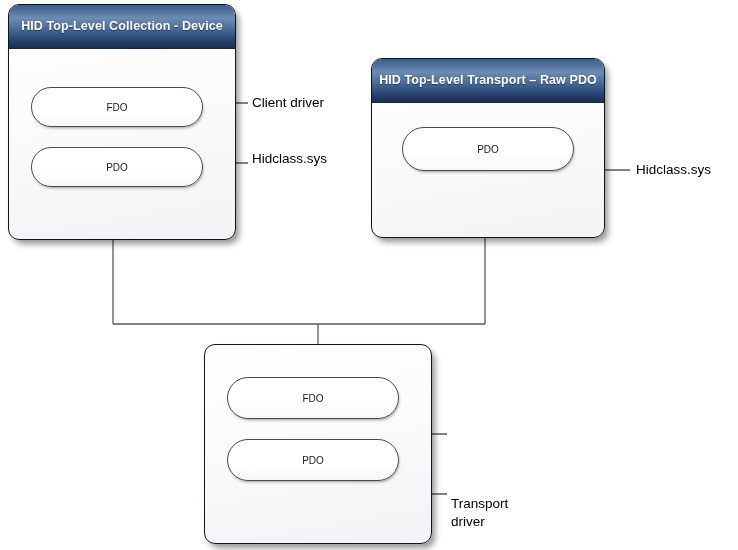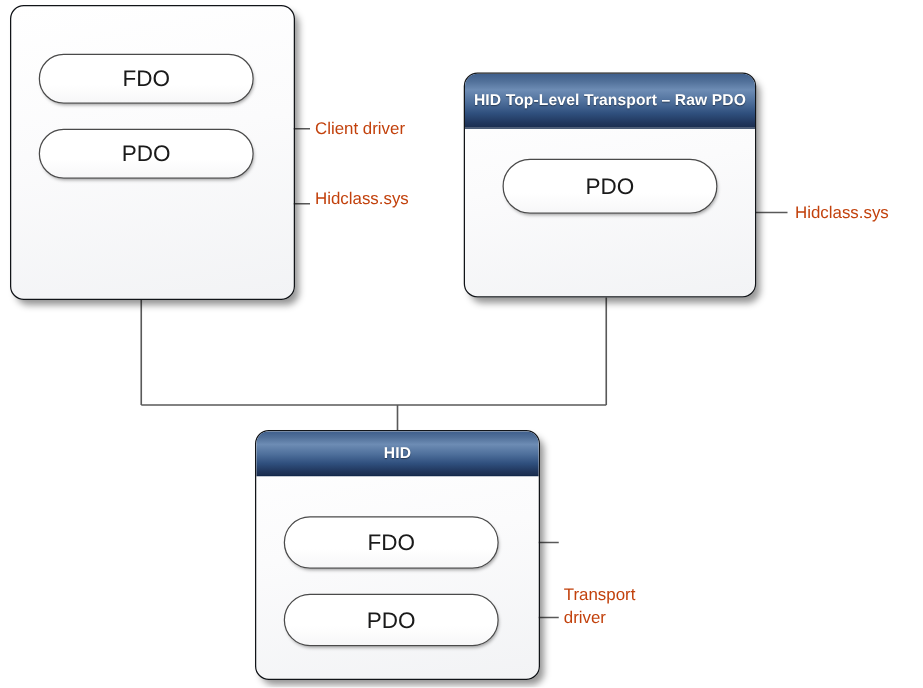--- a/index.html
+++ b/index.html
@@ -85,30 +85,30 @@
     position: absolute;
     box-sizing: border-box;
     border-radius: 22px;
     border: 1.2px solid #4a4a4a;
     background: linear-gradient(to bottom, #ffffff 0%, #ffffff 62%, #f7f7f8 100%);
     box-shadow: 1px 2px 3px -1px rgba(0,0,0,0.38);
     display: flex;
     align-items: center;
     justify-content: center;
     color: #1a1a1a;
-    font-size: 18px;
+    font-size: 10px;
     font-family: "Liberation Sans", sans-serif;
   }
 
   
   .callout {
     position: absolute;
     font-size: 13.5px;
     line-height: 18px;
-    color: #c2410c;
+    color: #000000;
     font-family: "Liberation Sans", sans-serif;
     white-space: pre-line;
   }
 </style>
 </head>
 <body>
 
 <div id="canvas">
 
   <svg id="connectors" viewBox="0 0 738 550" width="738" height="550">
@@ -123,44 +123,44 @@
     <g fill="none" stroke="#595959" stroke-width="1.3">
       <path d="M200,103 L248,103"></path>
       <path d="M200,163 L248,163"></path>
       <path d="M572,170 L630,170"></path>
       <path d="M400,434 L447,434"></path>
       <path d="M400,494 L447,494"></path>
     </g>
   </svg>
 
   <div class="node" id="node-tlc-device" style="left:8px; top:4px; width:228px; height:236px;">
+    <div class="node-header">HID Top-Level Collection - Device</div>
     <div class="node-body">
       <div class="pill" style="left:22px; top:38px; width:172px; height:40px;">FDO</div>
       <div class="pill" style="left:22px; top:98px; width:172px; height:40px;">PDO</div>
     </div>
   </div>
 
   <div class="node" id="node-tlc-raw-pdo" style="left:371px; top:58px; width:234px; height:180px;">
     <div class="node-header">HID Top-Level Transport – Raw PDO</div>
     <div class="node-body">
       <div class="pill" style="left:30px; top:24px; width:172px; height:44px;">PDO</div>
     </div>
   </div>
 
   <div class="node" id="node-hid" style="left:204px; top:344px; width:228px; height:200px;">
-    <div class="node-header single-line">HID</div>
     <div class="node-body tall">
       <div class="pill" style="left:22px; top:32px; width:172px; height:42px;">FDO</div>
       <div class="pill" style="left:22px; top:94px; width:172px; height:42px;">PDO</div>
     </div>
   </div>
 
   <div class="callout" style="left:252px; top:94px;">Client driver</div>
 
   <div class="callout" style="left:252px; top:150px;">Hidclass.sys</div>
 
   <div class="callout" style="left:636px; top:161px;">Hidclass.sys</div>
 
 
-  <div class="callout" style="left:451px; top:467px;">Transport
+  <div class="callout" style="left:451px; top:495px;">Transport
 driver</div>
 
 </div>
 
 </body></html>

